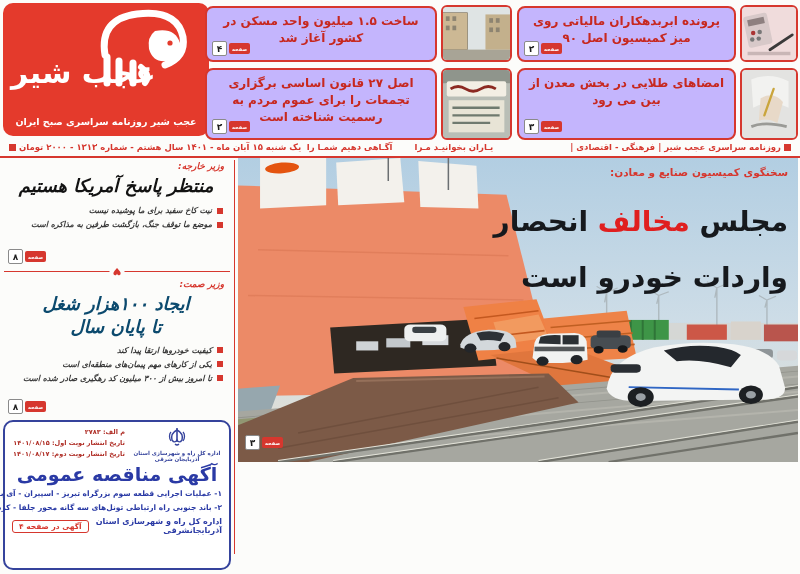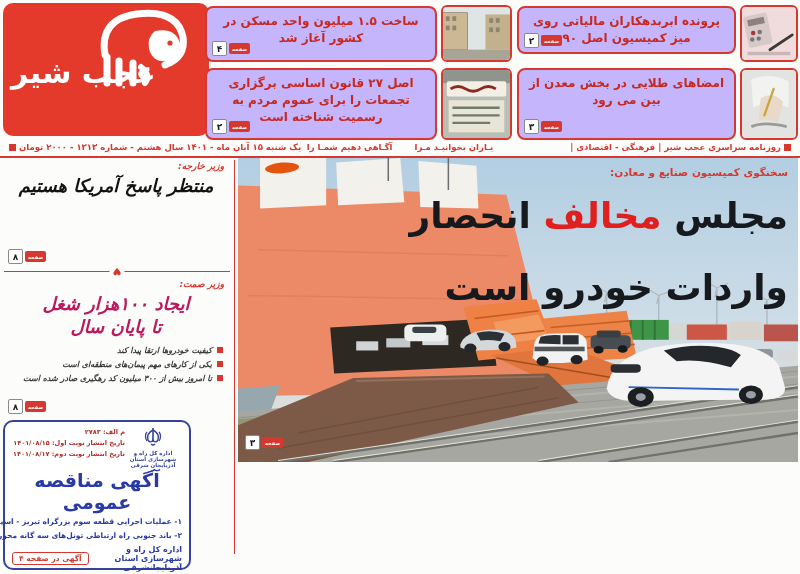--- a/index.html
+++ b/index.html
@@ -27,63 +27,64 @@
   .info-paper{position:absolute;right:6px;top:0;}
   .info-tagline{position:absolute;left:50%;transform:translateX(-50%);top:0;display:flex;gap:22px;}
   .info-date{position:absolute;left:6px;top:0;direction:rtl;}
   .red-sq{display:inline-block;width:7px;height:7px;background:#d6372e;vertical-align:middle;margin:0 3px;}
   .rule{position:absolute;top:156px;left:0;width:100%;height:2px;background:#d6372e;}
   .vert-rule{position:absolute;left:234px;top:160px;width:1px;height:394px;background:#d6372e;}
   
   .ls{position:absolute;left:0;width:232px;font-style:italic;}
   .ls .kicker{padding:0 8px;color:#d6372e;font-size:9px;font-weight:bold;}
   .ls .ls-hl{margin-top:3px;text-align:center;font-weight:bold;color:#121212;font-size:18px;line-height:1.3;letter-spacing:-0.5px;}
-  .ls .ls-hl.red{color:#be185d;text-align:center;}
+  .ls .ls-hl.red{color:#0c4a6e;text-align:center;}
   .bullets{margin-top:9px;display:flex;flex-direction:column;gap:5px;padding:0 9px;}
   .b-row{display:flex;align-items:center;gap:5px;color:#3a3a3a;font-size:8px;font-weight:bold;white-space:nowrap;}
   .b-sq{flex:0 0 auto;width:6px;height:6px;background:#d6372e;}
   .divider{position:absolute;left:4px;width:226px;height:1px;background:#d6372e;}
   .divider .heart{position:absolute;left:50%;top:-6px;transform:translateX(-50%) rotate(180deg);color:#d6372e;
                   font-size:10px;line-height:12px;background:#fcfcfa;padding:0 3px;}
   
-  .ad{position:absolute;left:3px;top:420px;width:188px;height:150px;background:#fff;border:2px solid #35439c;
+  .ad{position:absolute;left:3px;top:420px;width:228px;height:150px;background:#fff;border:2px solid #35439c;
       border-radius:10px;box-sizing:border-box;}
   .ad-head{display:flex;justify-content:space-between;padding:5px 8px 0;}
   .ad-emblem{display:flex;flex-direction:column;align-items:center;width:88px;}
   .ad-emblem svg{width:20px;height:22px;}
   .ad-emblem-cap{margin-top:1px;color:#35439c;font-size:5.5px;font-weight:bold;text-align:center;}
   .ad-meta{color:#b03028;font-size:6.5px;font-weight:bold;text-align:right;line-height:1.7;white-space:nowrap;}
   .ad-title{margin-top:1px;text-align:center;color:#2a3aa5;font-weight:bold;font-size:19px;}
   .ad-items{padding:2px 7px 0;color:#2a3aa5;font-size:7.5px;font-weight:bold;line-height:1.8;letter-spacing:-0.3px;white-space:nowrap;}
   .ad-foot{display:flex;justify-content:space-between;align-items:center;padding:3px 7px 0;}
   .ad-org{color:#2a3aa5;font-size:8px;font-weight:bold;}
   .ad-note{border:1.5px solid #d6372e;color:#d6372e;font-size:7.5px;font-weight:bold;padding:1px 6px;border-radius:3px;white-space:nowrap;}
   
   .photo{position:absolute;left:238px;top:158px;width:560px;height:304px;background:#c3d7e5;overflow:hidden;}
   .photo svg.scene{position:absolute;left:0;top:0;width:100%;height:100%;}
   .ph-kicker{position:absolute;top:8px;right:10px;color:#d6372e;font-size:10.5px;font-weight:bold;}
-  .ph-hl{position:absolute;top:22px;right:10px;text-align:right;font-weight:bold;color:#16191d;font-size:36px;line-height:2.0;
+  .ph-hl{position:absolute;top:36px;right:10px;text-align:right;font-weight:bold;color:#16191d;font-size:28px;line-height:2.0;
          letter-spacing:-1px;}
   .ph-hl .hot{color:#e01f1f;}
   .ph-badge{left:7px;bottom:12px;}
 </style>
 </head>
 <body>
 
 <div class="page">
 
   <div class="masthead">
     <svg class="mh-lion" viewBox="0 0 130 86">
       <path d="M28,50 Q22,14 60,9 Q100,4 106,32 Q109,52 88,60" fill="none" stroke="#ffffff" stroke-width="7" stroke-linecap="round"></path>
       <path d="M78,26 Q98,22 103,38 Q106,52 90,56 Q76,58 72,44 Q70,32 78,26 Z" fill="#ffffff"></path>
       <circle cx="93" cy="38" r="2.6" fill="#e43a2c"></circle>
       <path d="M30,52 L30,78 M42,56 L42,78 M56,58 L56,78" stroke="#ffffff" stroke-width="7" stroke-linecap="round"></path>
       <path d="M64,62 Q74,70 68,78" fill="none" stroke="#ffffff" stroke-width="6" stroke-linecap="round"></path>
     </svg>
     <div class="mh-title">عجب شیر</div>
+    <div class="mh-sub">عجب شیر روزنامه سراسری صبح ایران</div>
   </div>
 
   <div class="story-card" style="left:205px;top:6px;width:232px;height:56px;">
     <div class="hl">ساخت ۱.۵ میلیون واحد مسکن در کشور آغاز شد</div>
     <div class="badge b-inset">
       <span class="badge-num">۴</span>
       <span class="badge-red">صفحه</span>
     </div>
   </div>
   <div class="thumb" style="left:441px;top:5px;width:71px;height:57px;">
@@ -116,21 +117,21 @@
     <svg viewBox="0 0 71 72" preserveAspectRatio="none">
       <rect width="71" height="72" fill="#b9beb6"></rect>
       <rect x="0" y="0" width="71" height="14" fill="#8f958c"></rect>
       <rect x="4" y="12" width="63" height="16" rx="2" fill="#f3efe4"></rect>
       <path d="M8,20 q8,-5 16,0 q8,5 16,0 q8,-5 16,0" stroke="#8c2a22" stroke-width="3" fill="none"></path>
       <rect x="6" y="32" width="59" height="34" fill="#e8e4d6"></rect>
       <path d="M10,40 h50 M10,48 h50 M10,56 h40" stroke="#6f7a6f" stroke-width="2.5"></path>
     </svg>
   </div>
 
-  <div class="story-card" style="left:517px;top:6px;width:219px;height:48px;">
+  <div class="story-card" style="left:517px;top:6px;width:219px;height:56px;">
     <div class="hl">پرونده ابربدهکاران مالیاتی روی میز کمیسیون اصل ۹۰</div>
     <div class="badge b-inset">
       <span class="badge-num">۲</span>
       <span class="badge-red">صفحه</span>
     </div>
   </div>
   <div class="thumb" style="left:740px;top:5px;width:58px;height:57px;">
     <svg viewBox="0 0 58 57" preserveAspectRatio="none">
       <rect width="58" height="57" fill="#f0dcdc"></rect>
       <rect x="4" y="8" width="26" height="34" rx="3" fill="#d8c9c9" transform="rotate(-12 17 25)"></rect>
@@ -168,20 +169,30 @@
       <span>آگـاهی دهیم شمـا را</span>
     </span>
     <span class="info-date"><span>یک شنبه ۱۵ آبان ماه - ۱۴۰۱ سال هشتم - شماره ۱۳۱۳ - ۲۰۰۰ تومان</span><span class="red-sq"></span></span>
   </div>
   <div class="rule"></div>
   <div class="vert-rule"></div>
 
   <div class="ls" style="top:161px;height:108px;">
     <div class="kicker">وزیر خارجه:</div>
     <div class="ls-hl">منتظر پاسخ آمریکا هستیم</div>
+    <div class="bullets">
+      <div class="b-row">
+          <span class="b-sq"></span>
+          <span>نیت کاخ سفید برای ما پوشیده نیست</span>
+        </div>
+      <div class="b-row">
+          <span class="b-sq"></span>
+          <span>موضع ما توقف جنگ، بازگشت طرفین به مذاکره است</span>
+        </div>
+    </div>
   </div>
   <div class="badge" style="left:8px;top:249px;">
     <span class="badge-num">۸</span>
     <span class="badge-red">صفحه</span>
   </div>
 
   <div class="divider" style="top:271px;">
       <span class="heart">♥</span>
     </div>
 

